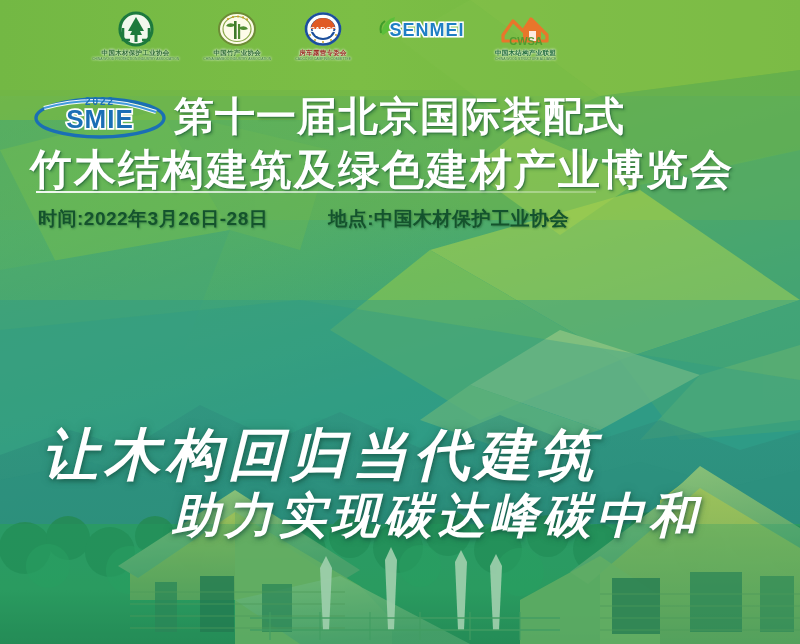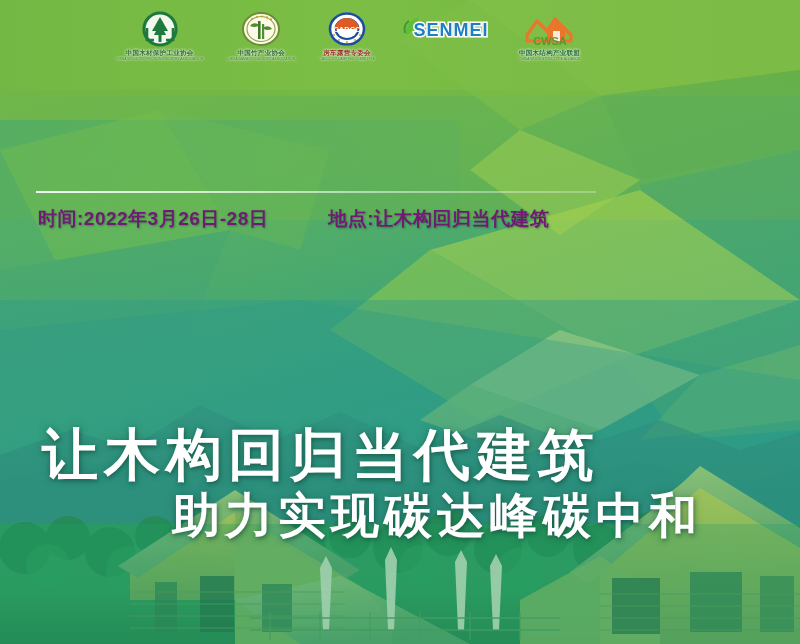--- a/index.html
+++ b/index.html
@@ -31,21 +31,21 @@
   
   .logo-strip {
     position: absolute;
     top: 8px;
     left: 0;
     width: 800px;
     height: 62px;
     display: flex;
     align-items: center;
     justify-content: flex-start;
-    padding-left: 116px;
+    padding-left: 92px;
     box-sizing: border-box;
     gap: 24px;
   }
   .logo {
     position: relative;
     height: 56px;
     display: flex;
     flex-direction: column;
     align-items: center;
     justify-content: flex-start;
@@ -132,21 +132,21 @@
   .meta-row {
     position: absolute;
     top: 206px;
     left: 38px;
     width: 720px;
     display: flex;
     align-items: baseline;
   }
   .meta-item {
     font-size: 19px;
-    color: #701a75;
+    color: #14532d;
     font-weight: bold;
     letter-spacing: .5px;
     text-shadow: 1px 1px 2px rgba(30,90,50,.5);
     white-space: nowrap;
   }
   .meta-item.venue { margin-left: 60px; }
 
   
   .concurrent {
     position: absolute;
@@ -170,20 +170,21 @@
     text-shadow: 1px 1px 2px rgba(25,85,70,.5);
     white-space: nowrap;
   }
 
   
   .slogan-1, .slogan-2 {
     position: absolute;
     color: #ffffff;
     font-family: "DejaVu Serif", "Liberation Serif", serif;
     font-weight: bold;
+    font-style: italic;
     white-space: nowrap;
     text-shadow:
       1px 2px 4px rgba(15,70,55,.55),
       0 0 10px rgba(20,80,60,.35);
   }
   .slogan-1 {
     top: 418px;
     left: 42px;
     font-size: 56px;
     letter-spacing: 6px;
@@ -429,25 +430,38 @@
         <path d="M6 24 L16 10 L26 20 L34 8 L50 24 L50 30 L6 30 Z" fill="none" stroke="#e8762b" stroke-width="3.2" stroke-linejoin="round"></path>
         <path d="M26 20 L34 8 L44 18 L44 30 L26 30 Z" fill="#e8762b"></path>
         <rect x="32" y="20" width="7" height="10" fill="#ffffff" opacity="0.85"></rect>
         <text x="29" y="34" font-size="11" font-weight="bold" text-anchor="middle" fill="#4f9a2f" font-family="Liberation Sans, sans-serif" opacity="0.95">CWSA</text>
       </svg>
       <span class="logo-cap orange">中国木结构产业联盟</span>
       <span class="logo-cap sub">CHINA WOOD STRUCTURE ALLIANCE</span>
     </div>
   </div>
 
+  <div class="title-block">
+    <div class="title-row1">
+      <svg class="smie" viewBox="0 0 140 48">
+        <ellipse cx="70" cy="26" rx="64" ry="19" fill="none" stroke="#1a6fb5" stroke-width="3.4"></ellipse>
+        <path d="M14 16 q56 -16 112 4" fill="none" stroke="#ffffff" stroke-width="4" opacity="0.95"></path>
+        <path d="M14 16 q56 -16 112 4" fill="none" stroke="#2f8fd8" stroke-width="2" opacity="0.9"></path>
+        <text x="70" y="13" font-size="10" font-weight="bold" text-anchor="middle" letter-spacing="2" fill="#1a6fb5" font-family="Liberation Sans, sans-serif">2022</text>
+        <text x="70" y="36" font-size="26" font-weight="bold" text-anchor="middle" letter-spacing="1" fill="#1a6fb5" stroke="#ffffff" stroke-width="3.5" paint-order="stroke" font-family="Liberation Sans, sans-serif">SMIE</text>
+      </svg>
+      <div class="title-line">第十一届北京国际装配式</div>
+    </div>
+    <div class="title-row2">竹木结构建筑及绿色建材产业博览会</div>
+  </div>
 
   <div class="divider"></div>
 
   <div class="meta-row">
     <div class="meta-item">时间:2022年3月26日-28日</div>
-    <div class="meta-item venue">地点:让木构回归当代建筑</div>
+    <div class="meta-item venue">地点:中国木材保护工业协会</div>
   </div>
 
 
   <div class="slogan-1">让木构回归当代建筑</div>
   <div class="slogan-2">助力实现碳达峰碳中和</div>
 
 </div>
 
 </body></html>

